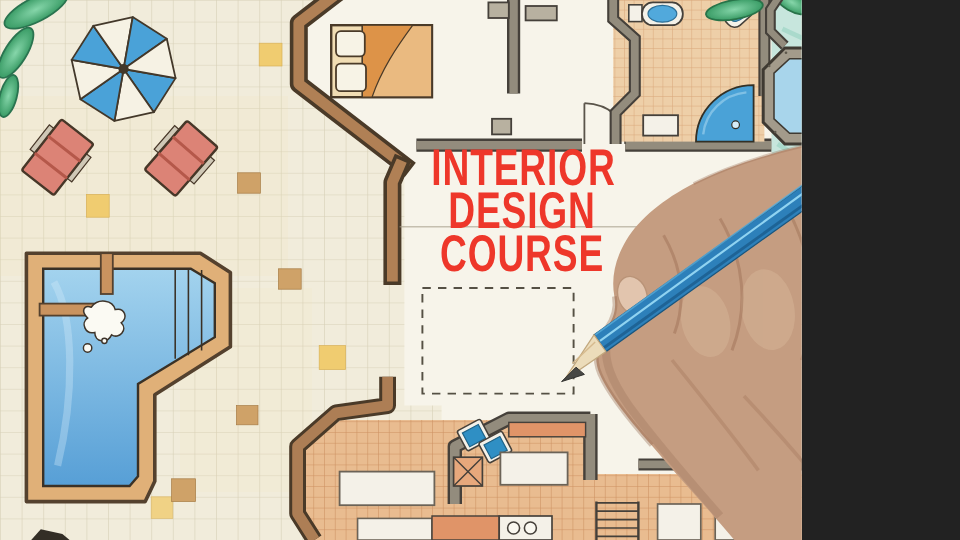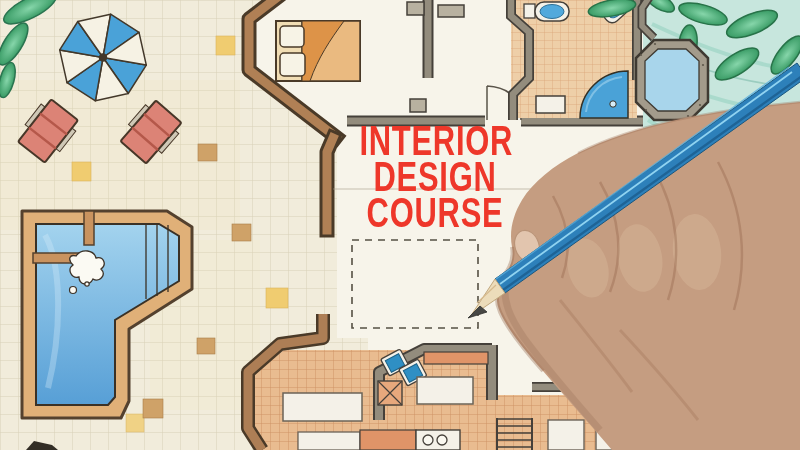--- a/index.html
+++ b/index.html
@@ -1,17 +1,17 @@
 <!DOCTYPE html>
 <html><head>
 <meta charset="utf-8">
 <style>
   html,body{margin:0;padding:0;background:#222;}
   .stage{
-    position:relative;width:800px;height:450px;overflow:hidden;
+    position:relative;width:668px;height:450px;overflow:hidden;
     background:#f1ecdb;font-family:"Liberation Sans",sans-serif;
   }
   .stage svg{position:absolute;left:0;top:0;}
   .overlay-text{
     position:absolute;left:330px;top:122px;width:210px;z-index:2;
     text-align:center;color:#ee372a;font-weight:bold;
   }
   .overlay-text .line{
     display:block;font-size:43px;line-height:36px;letter-spacing:1px;
     transform:scaleX(.72);transform-origin:50% 50%;white-space:nowrap;

